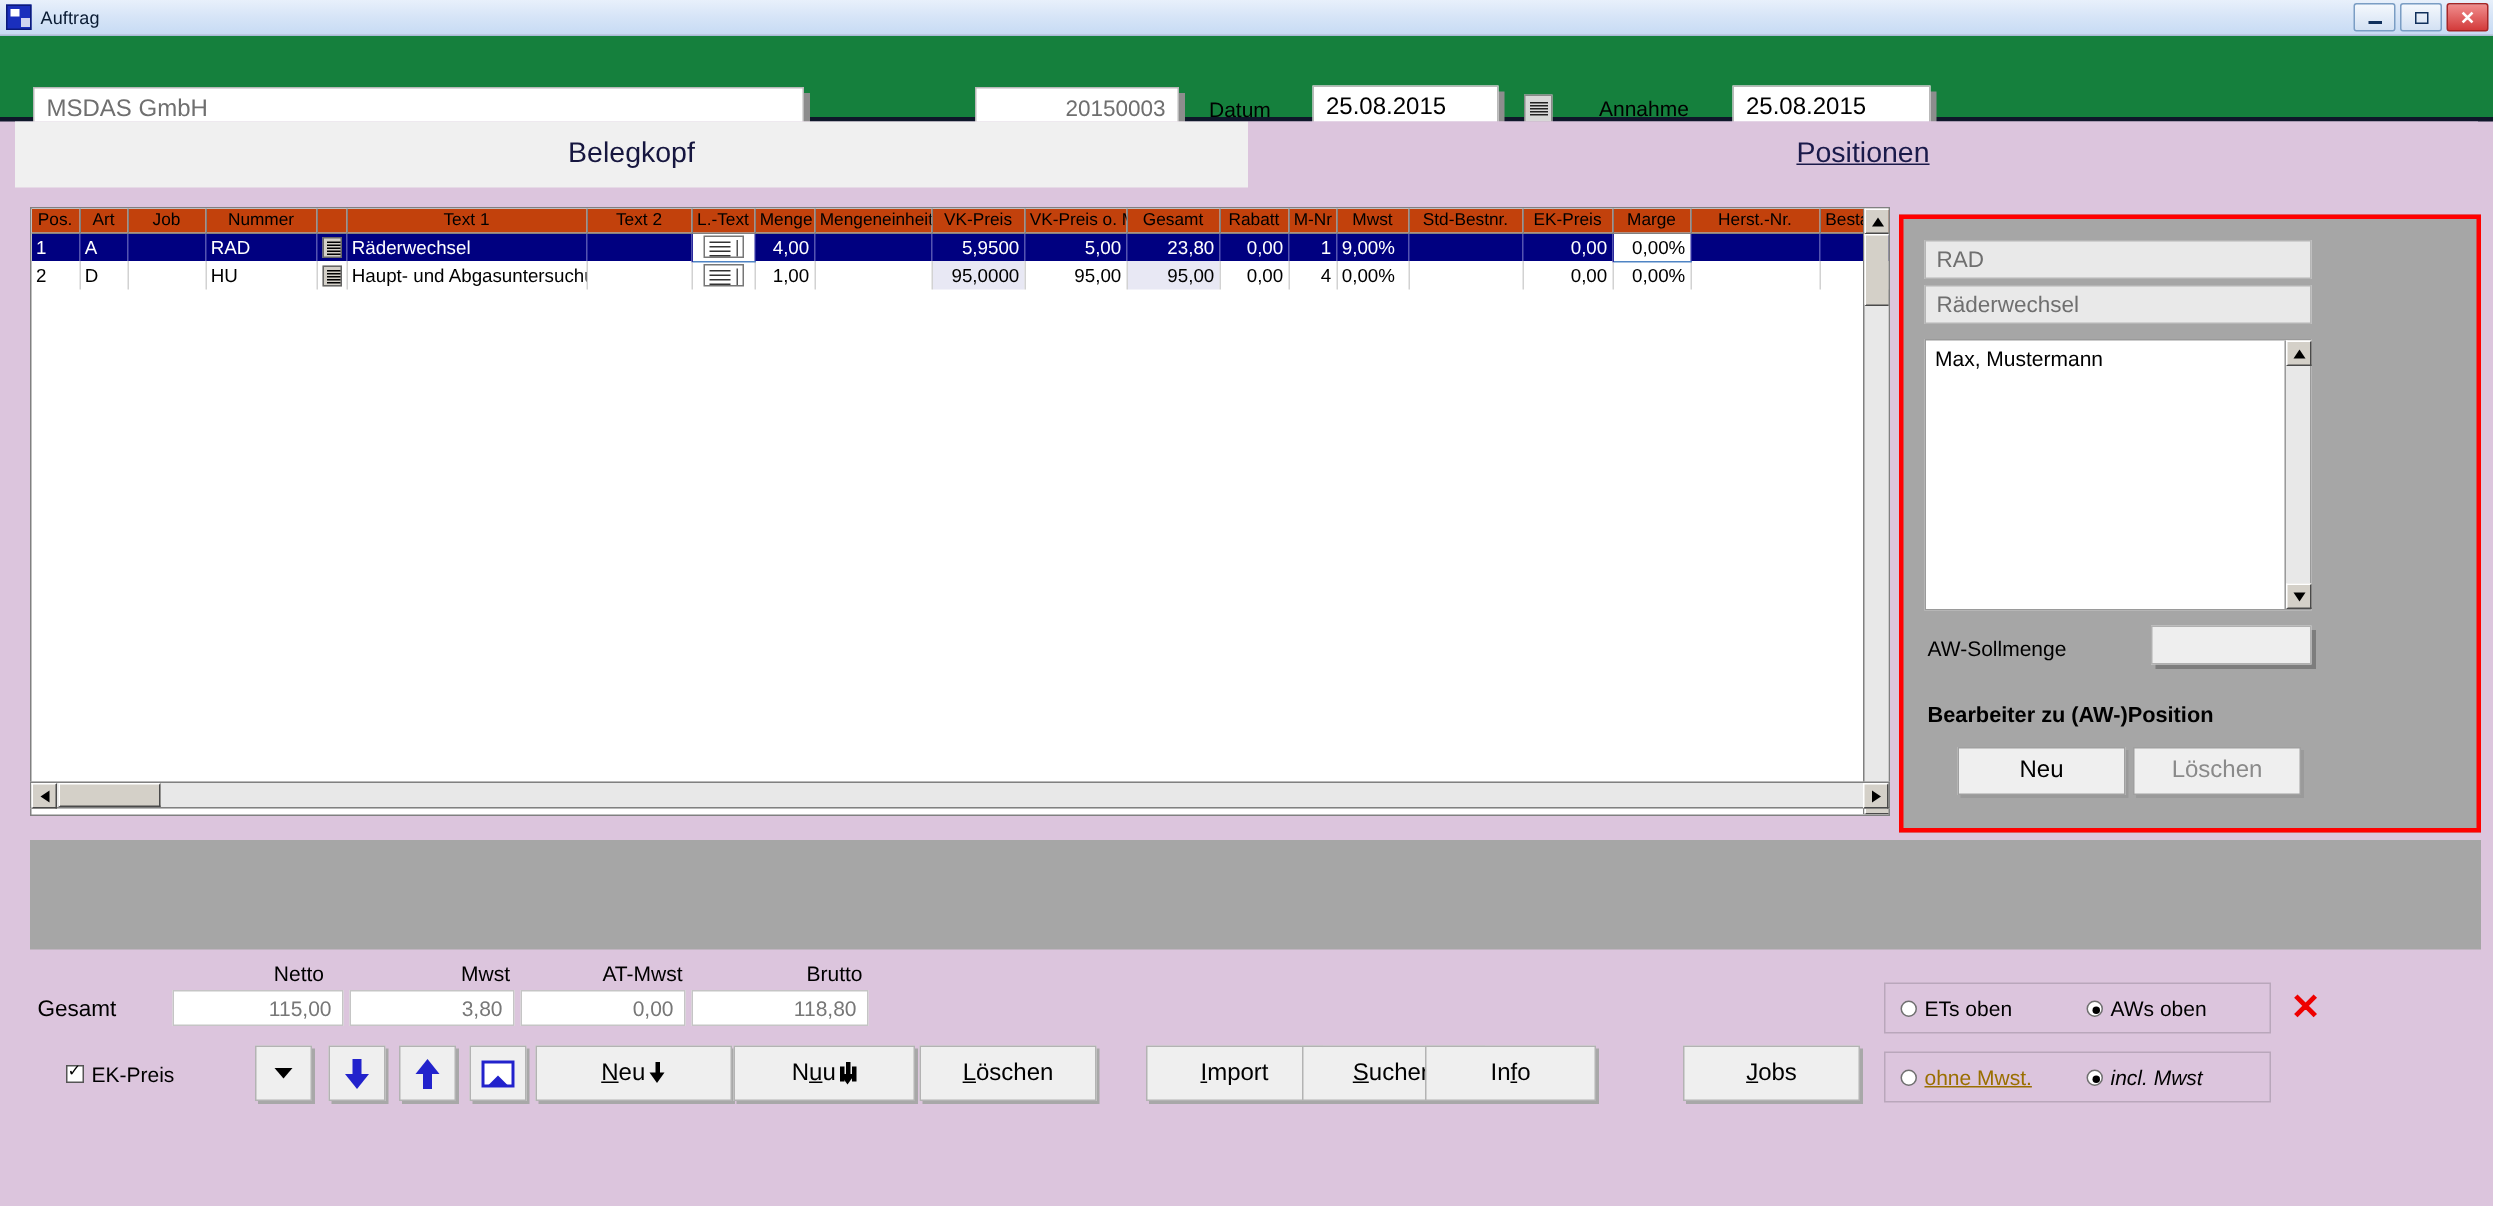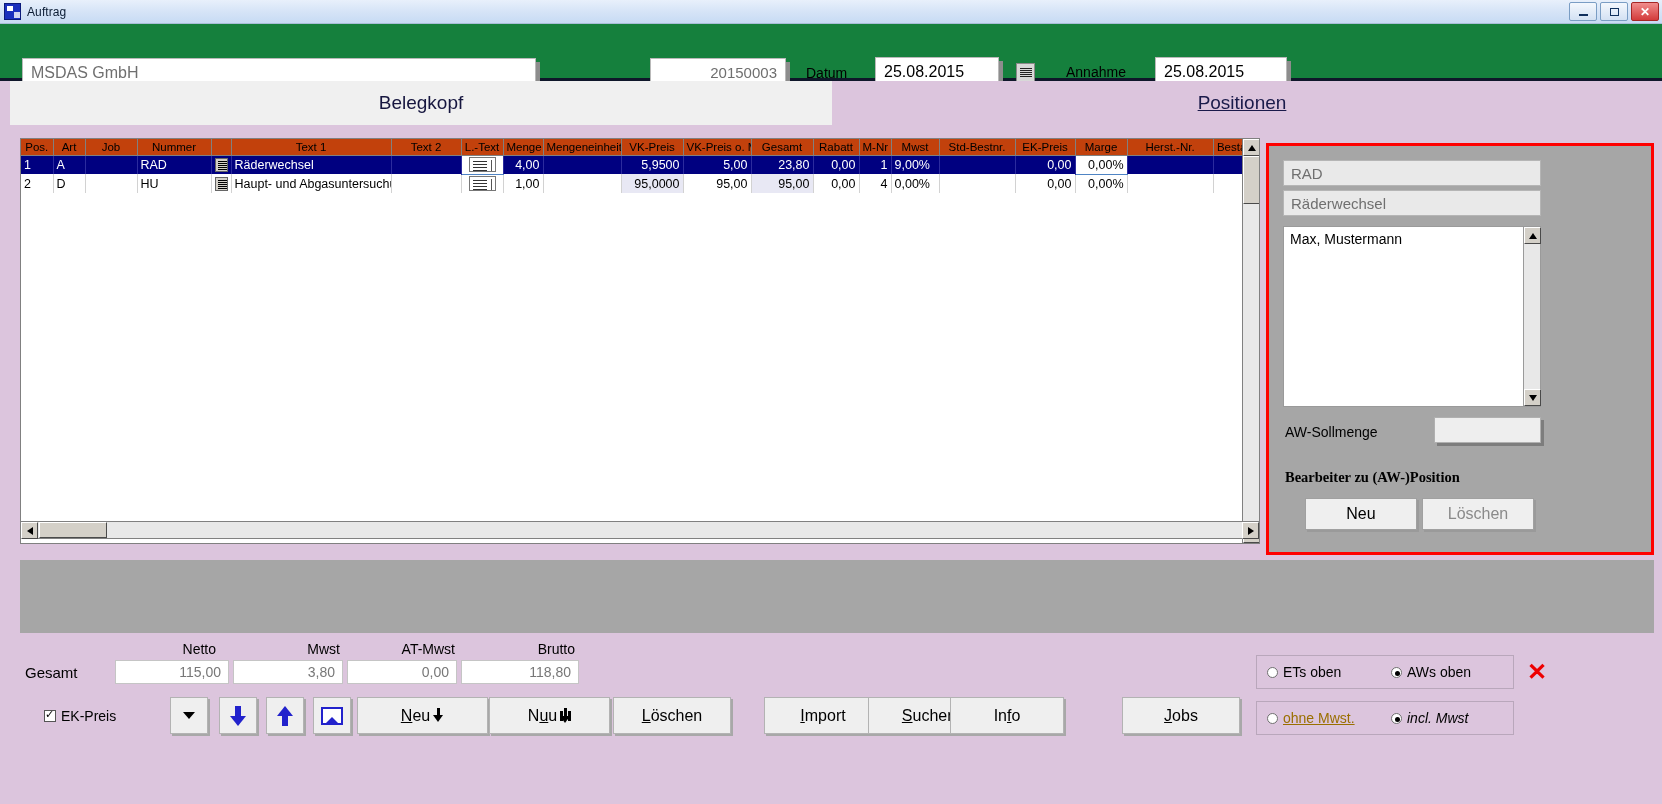--- a/index.html
+++ b/index.html
@@ -222,21 +222,21 @@
     background: #e8e8e8; border-left: 1px solid #9a9a9a;
   }
   .rp-lbl {
     position: absolute; font-size: 14px; color: #000;
   }
   #rp-l-soll { left: 16px; top: 278px; }
   #rp-f-soll {
     position: absolute; left: 165px; top: 271px; width: 107px; height: 26px;
     background: #eeeeee; border: 1px solid #b0b0b0; box-shadow: 3px 3px 0 0 #7d7d7d;
   }
-  #rp-l-bearb { left: 16px; top: 323px; font-weight: bold; font-size: 14.5px; font-family: Liberation Serif, serif;}
+  #rp-l-bearb { left: 16px; top: 323px; font-weight: bold; font-size: 14.5px;}
   .rp-btn {
     position: absolute; top: 352px; height: 32px;
     background: #efefef; border: 1px solid #a0a0a0;
     box-shadow: 2px 2px 0 0 #9a9a9a;
     display: flex; align-items: center; justify-content: center;
     font-size: 16px; color: #000;
   }
   #rp-btn-neu { left: 36px; width: 112px; }
   #rp-btn-del { left: 153px; width: 112px; color: #8a8a8a; }
 

